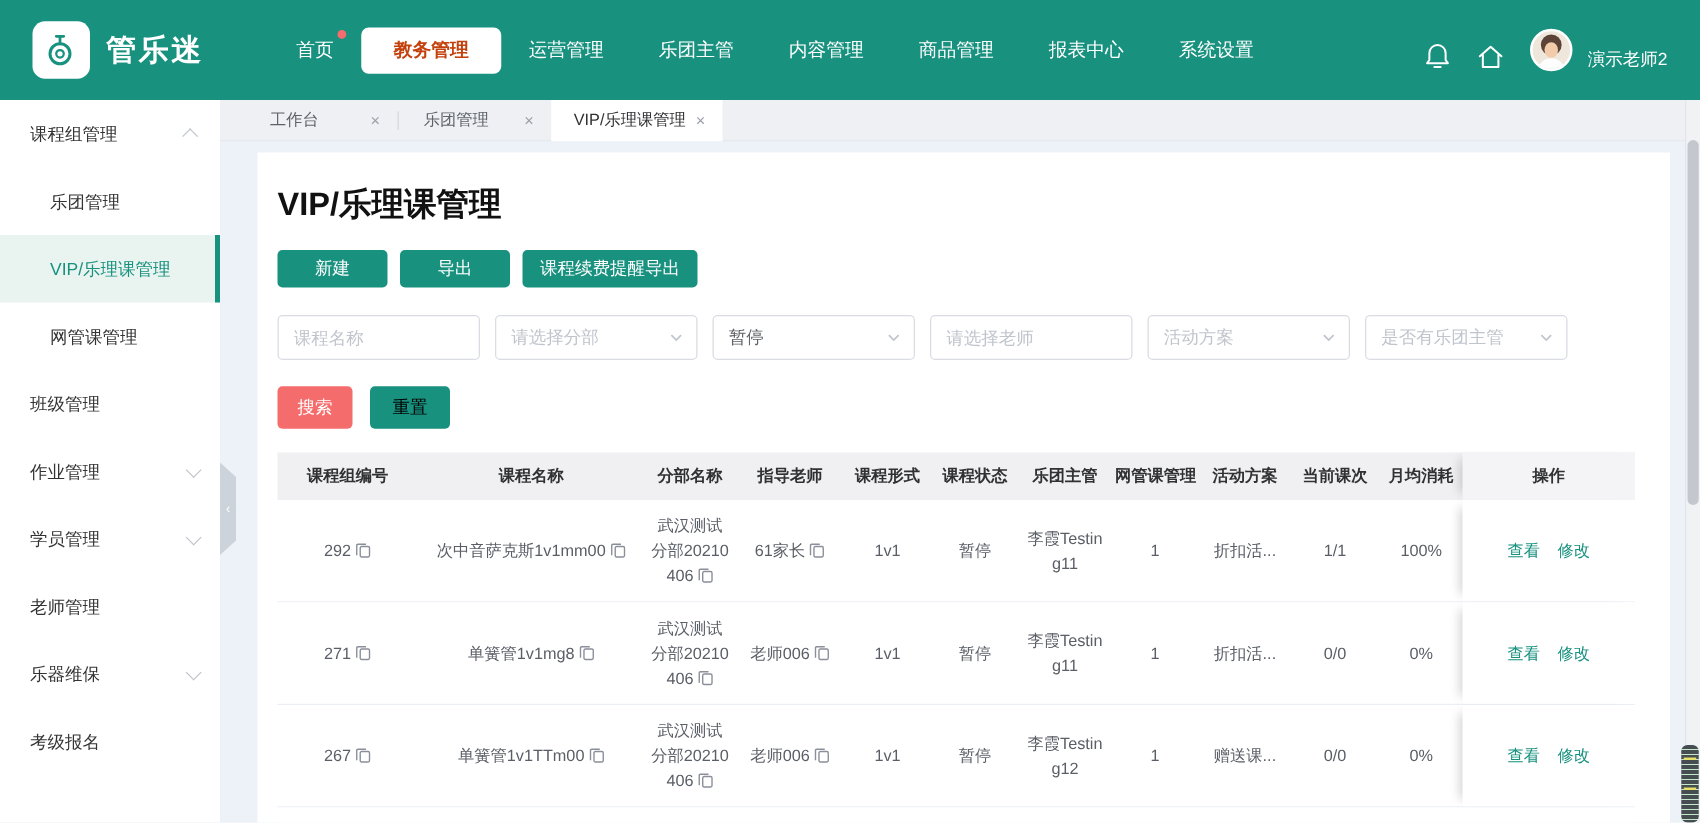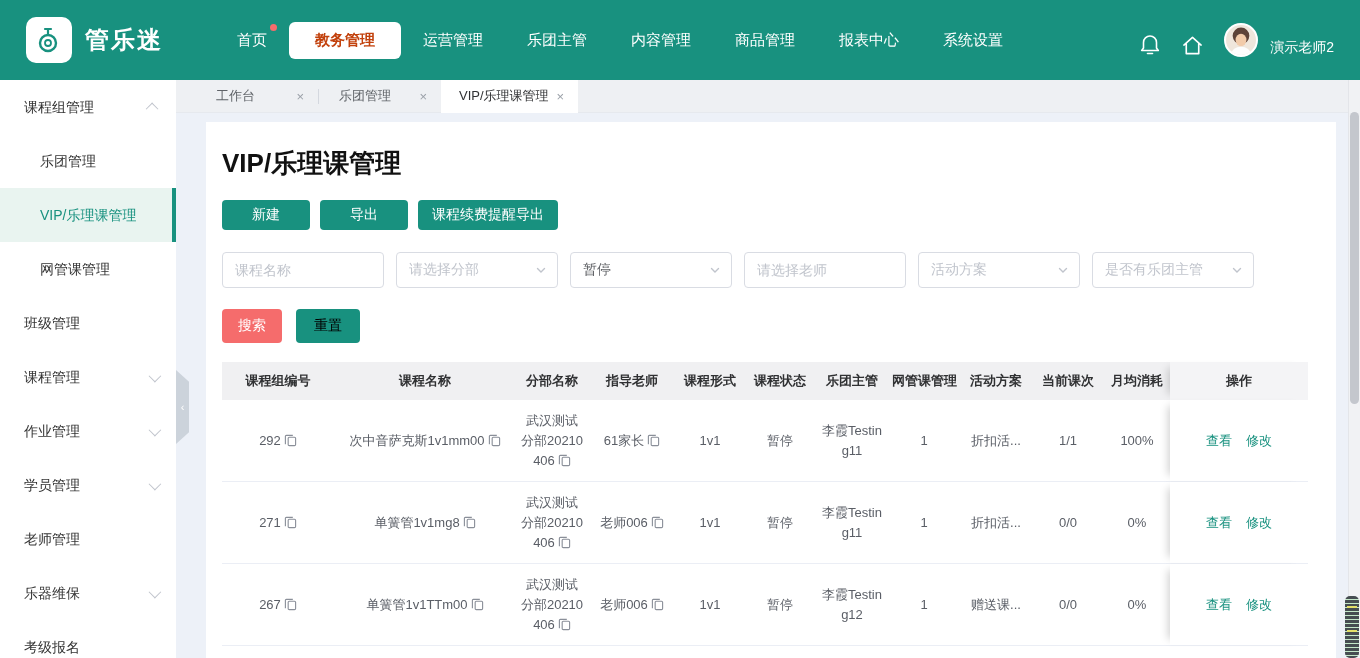--- a/index.html
+++ b/index.html
@@ -135,24 +135,20 @@
       <div class="side-item sub active">
         <span>VIP/乐理课管理</span>
       </div>
       <div class="side-item sub">
         <span>网管课管理</span>
       </div>
       <div class="side-item ">
         <span>班级管理</span>
       </div>
       <div class="side-item ">
-        <span>课程管理</span>
-        <span class="chev down"></span>
-      </div>
-      <div class="side-item ">
         <span>作业管理</span>
         <span class="chev down"></span>
       </div>
       <div class="side-item ">
         <span>学员管理</span>
         <span class="chev down"></span>
       </div>
       <div class="side-item ">
         <span>老师管理</span>
       </div>

